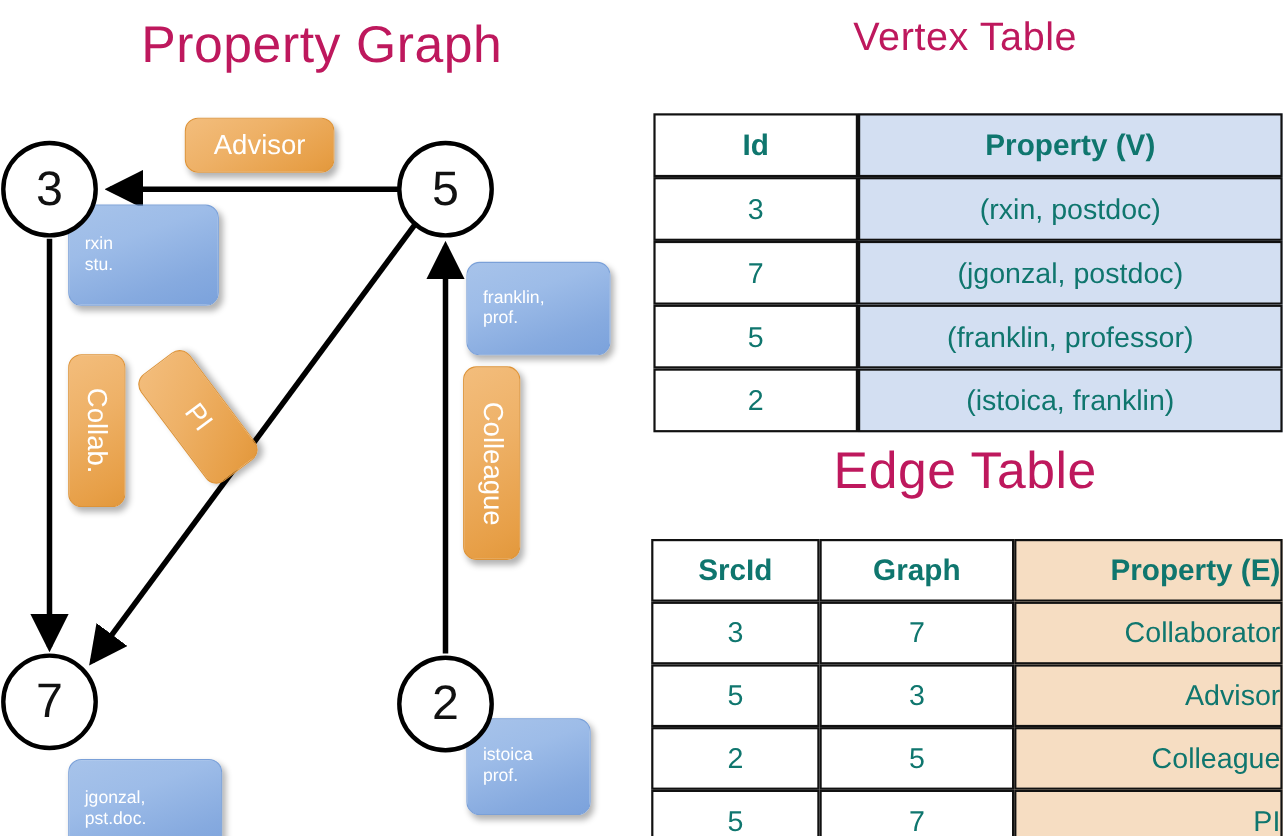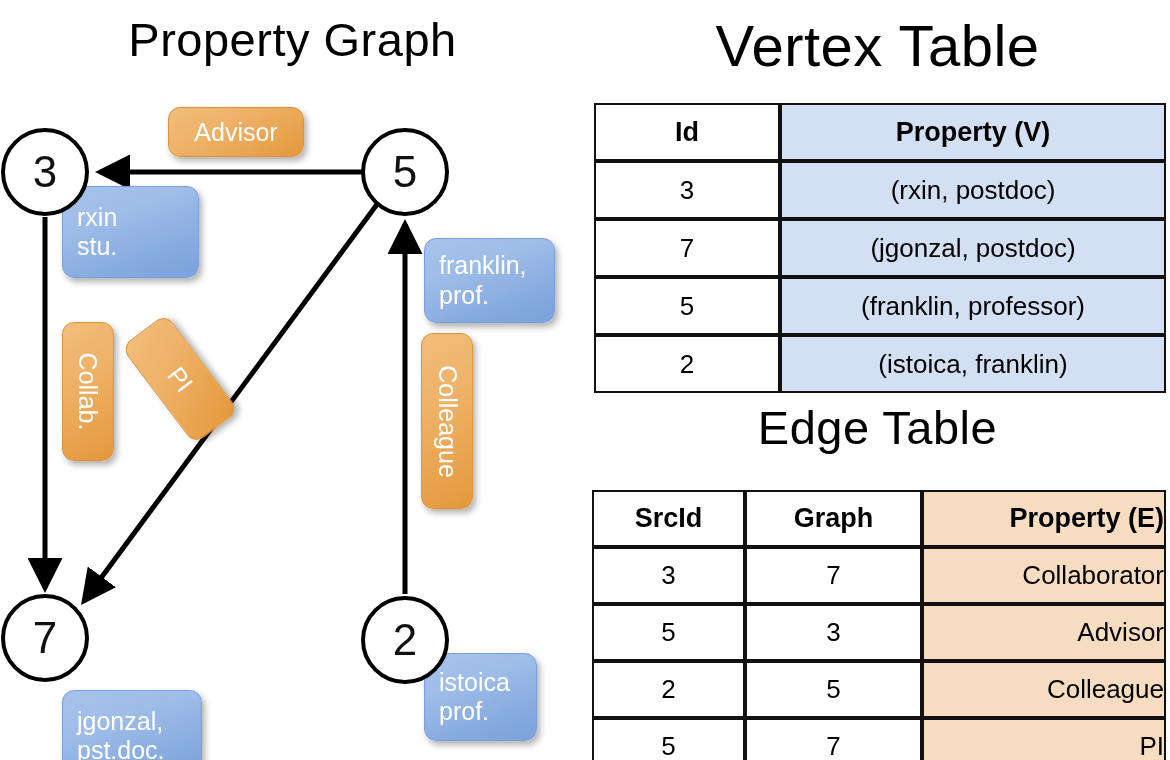--- a/index.html
+++ b/index.html
@@ -14,33 +14,33 @@
     overflow: hidden;
     font-family: "Liberation Sans", sans-serif;
     color: #000000;
   }
 
   
   .title {
     position: absolute;
     font-family: "Liberation Sans", sans-serif;
     font-weight: 300;
-    color: #000000;
+    color: #be185d;
     white-space: nowrap;
     letter-spacing: 0.5px;
   }
   #title-property-graph {
     left: 0; top: 12px; width: 585px;
     text-align: center;
     font-size: 47px;
   }
   #title-vertex-table {
     left: 585px; top: 12px; width: 585px;
     text-align: center;
-    font-size: 58px;
+    font-size: 36px;
   }
   #title-edge-table {
     left: 585px; top: 400px; width: 585px;
     text-align: center;
     font-size: 47px;
   }
 
   
   #graph-panel {
     position: absolute;
@@ -83,21 +83,21 @@
     font-family: "Liberation Sans", sans-serif;
     font-weight: 400;
     box-shadow: 3px 4px 6px rgba(0,0,0,0.30);
     display: flex;
     align-items: center;
     justify-content: flex-start;
   }
   .vbox {
     background: linear-gradient(160deg, #a7c3ea 0%, #9dbce8 35%, #86aadf 75%, #7ba2dc 100%);
     border: 1px solid #7aa0d8;
-    font-size: 25px;
+    font-size: 16px;
     padding: 6px 14px;
     line-height: 1.18;
   }
   .ebox {
     background: linear-gradient(150deg, #f3bd7c 0%, #eeb167 40%, #e79f47 85%, #e2983c 100%);
     border: 1px solid #dd9338;
     font-size: 25px;
     align-items: center;
     justify-content: center;
     text-align: center;
@@ -134,21 +134,21 @@
     border-spacing: 0;
     table-layout: fixed;
     font-family: "Liberation Sans", sans-serif;
   }
   table.grid td, table.grid th {
     border: 2px solid #111111;
     font-weight: 400;
     font-size: 26px;
     text-align: center;
     padding: 0;
-    color: #000000;
+    color: #0f766e;
   }
   table.grid th {
     font-weight: 700;
     font-size: 27px;
   }
 
   #vertex-table {
     left: 594px; top: 103px;
     width: 572px;
   }

